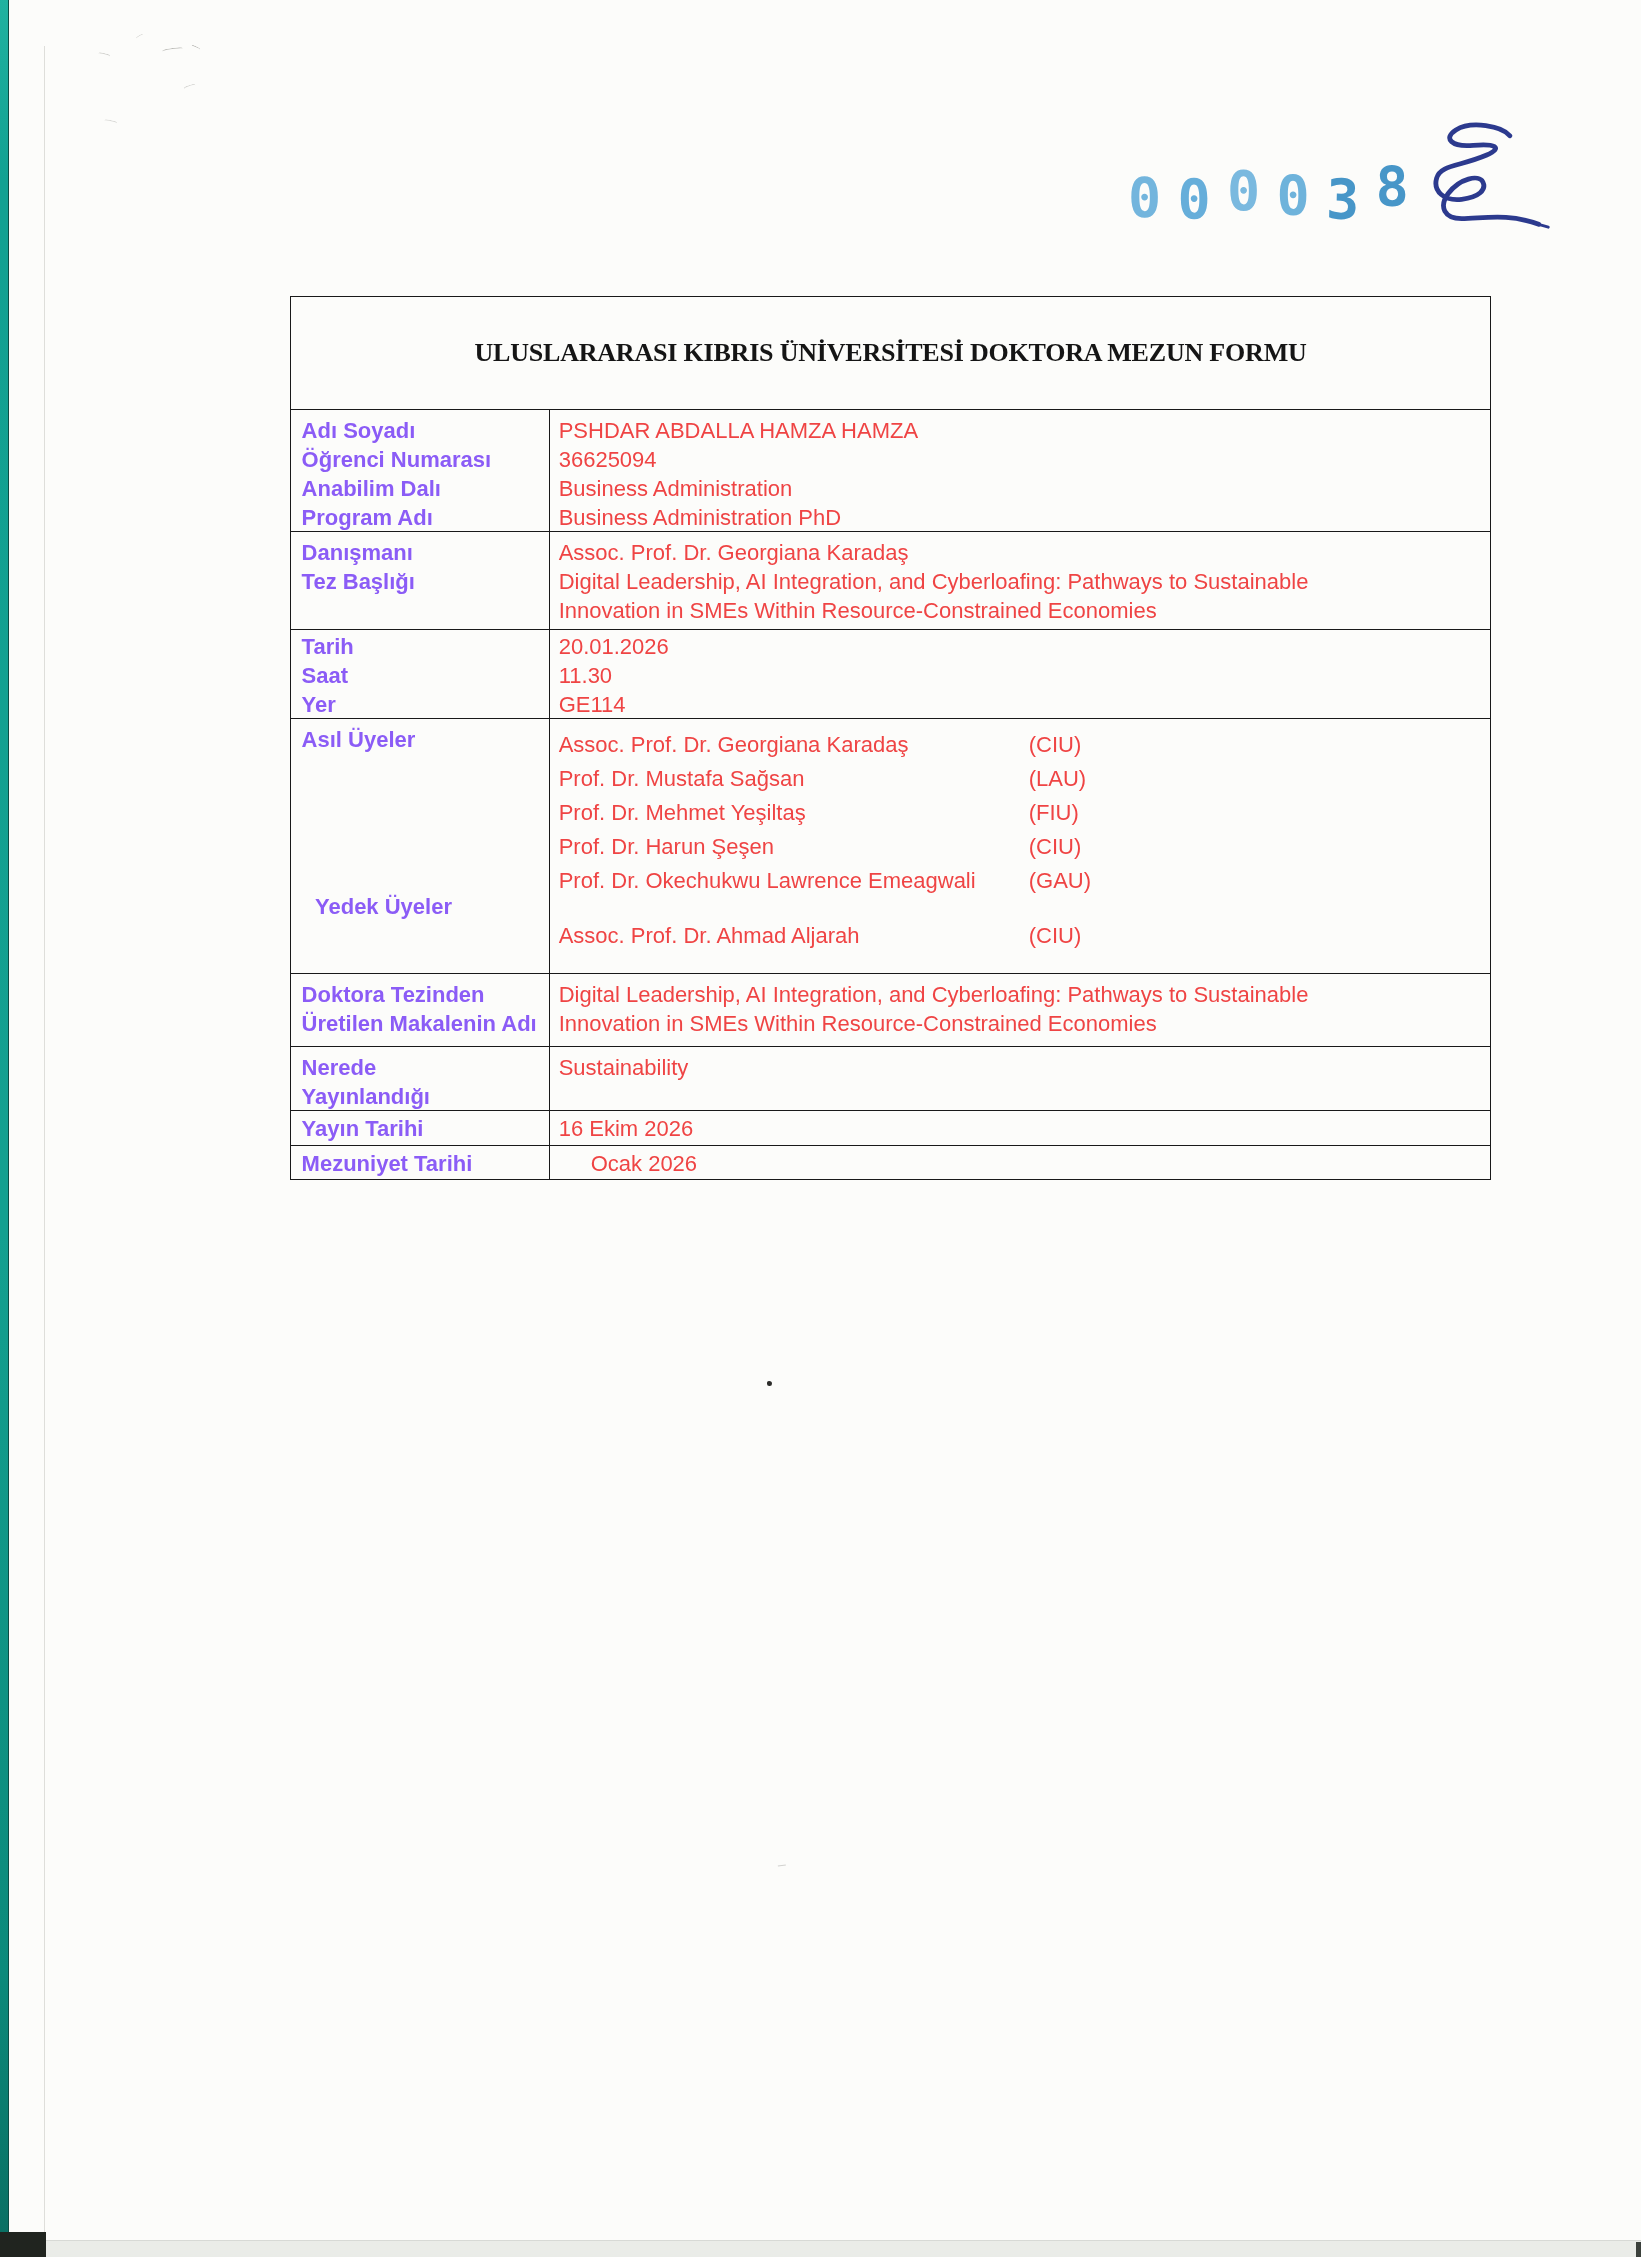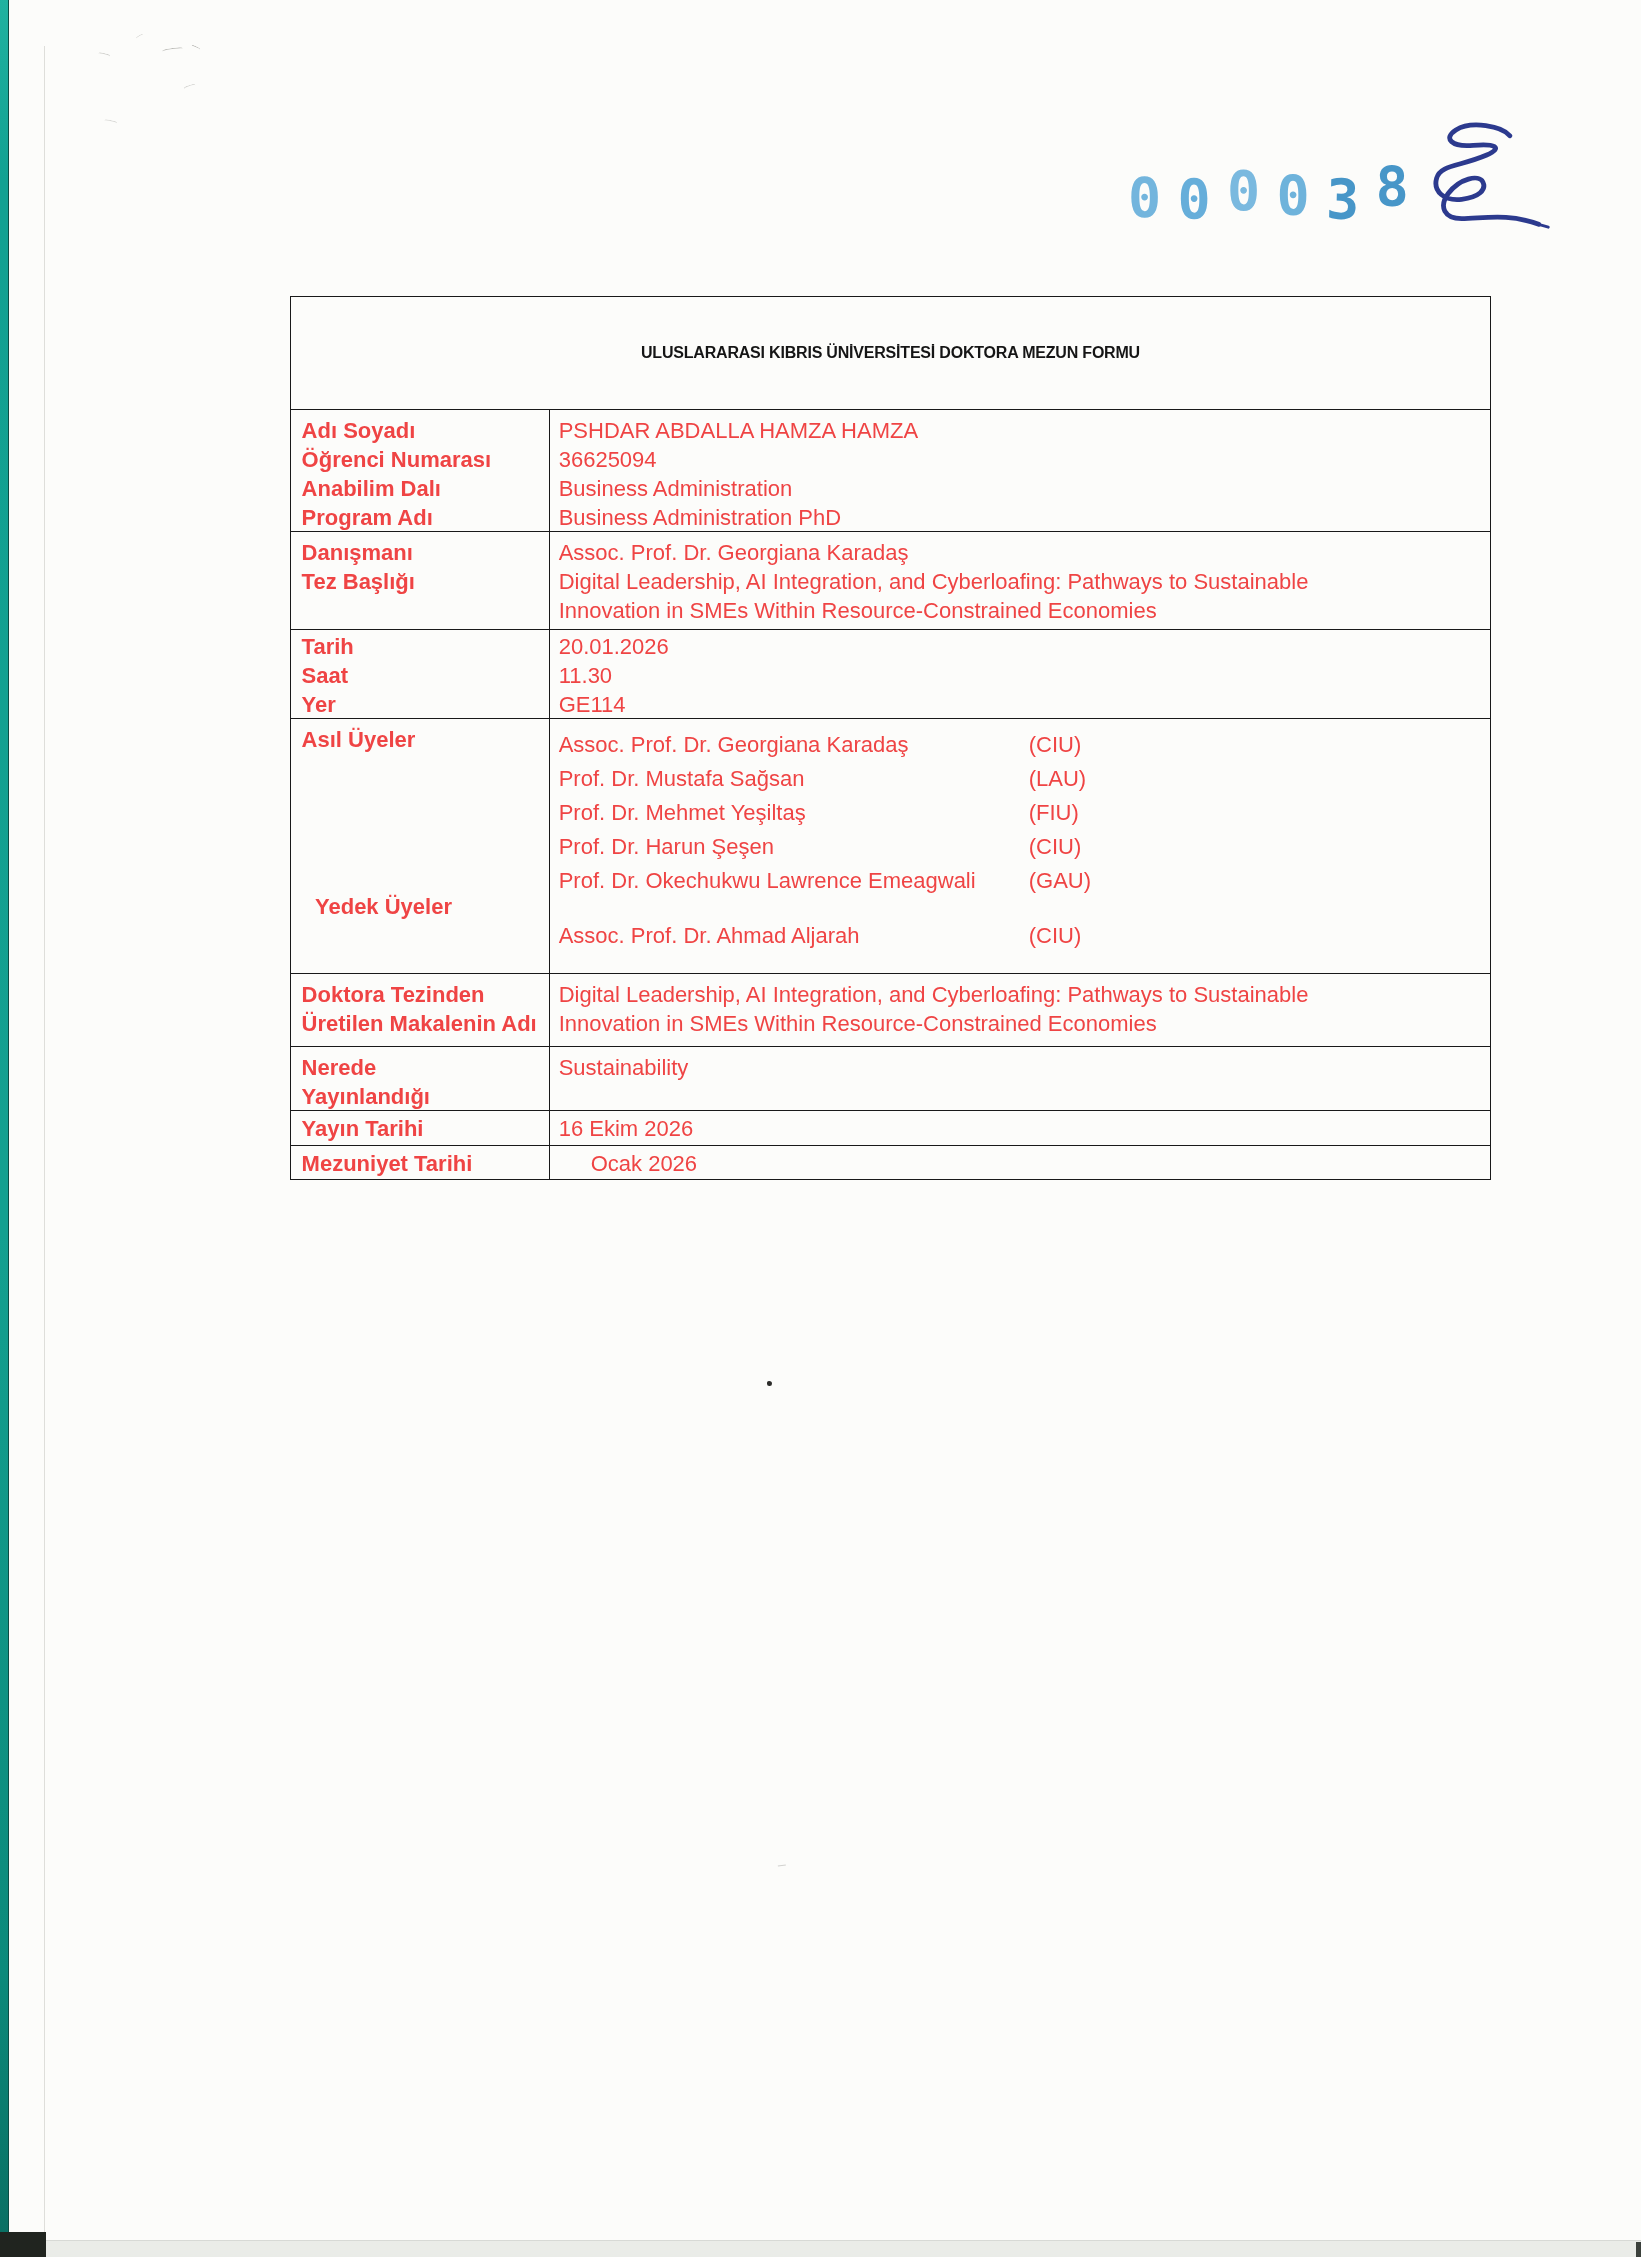--- a/index.html
+++ b/index.html
@@ -42,24 +42,24 @@
   .stamp span:nth-child(6){transform:translateY(-3.9px);color:#2f88c2;}
 
   .signature{position:absolute;left:1402px;top:118px;}
 
   
   .form-table{position:absolute;left:290px;top:296px;width:1201px;
     border:1.9px solid #191919;box-sizing:border-box;background:transparent;}
   .t-row{display:flex;box-sizing:border-box;border-bottom:1.9px solid #191919;}
   .t-row:last-child{border-bottom:none;}
   .title-row{height:113px;align-items:center;justify-content:center;}
-  .form-title{font-weight:bold;font-size:16px;letter-spacing:-0.2px;color:#151515;}
+  .form-title{font-weight:bold;font-size:26px;letter-spacing:-0.2px;color:#151515;font-family:Liberation Serif, serif;}
   .cell{box-sizing:border-box;}
   .label-cell{width:259px;border-right:1.9px solid #191919;padding:5.8px 5.8px 0 10.6px;
-    font-weight:bold;font-size:22px;line-height:29px;color:#ef4444;position:relative;flex:none;}
+    font-weight:bold;font-size:22px;line-height:29px;color:#8b5cf6;position:relative;flex:none;}
   .value-cell{flex:1;padding:5.8px 7.7px 0 8.7px;font-size:22px;line-height:29px;color:#ef4444;}
   .r-identity{height:122px;}
   .r-advisor{height:98px;}
   .r-advisor .value-cell div{white-space:nowrap;}
   .r-schedule{height:89px;}
   .r-schedule .cell{padding-top:1.9px;}
   .r-committee{height:255px;}
   .r-committee .value-cell{padding-top:8.7px;line-height:34px;}
   .yedek-label{position:absolute;left:24px;top:173px;font-weight:bold;}
   .member-name{display:inline-block;min-width:470px;white-space:nowrap;}

